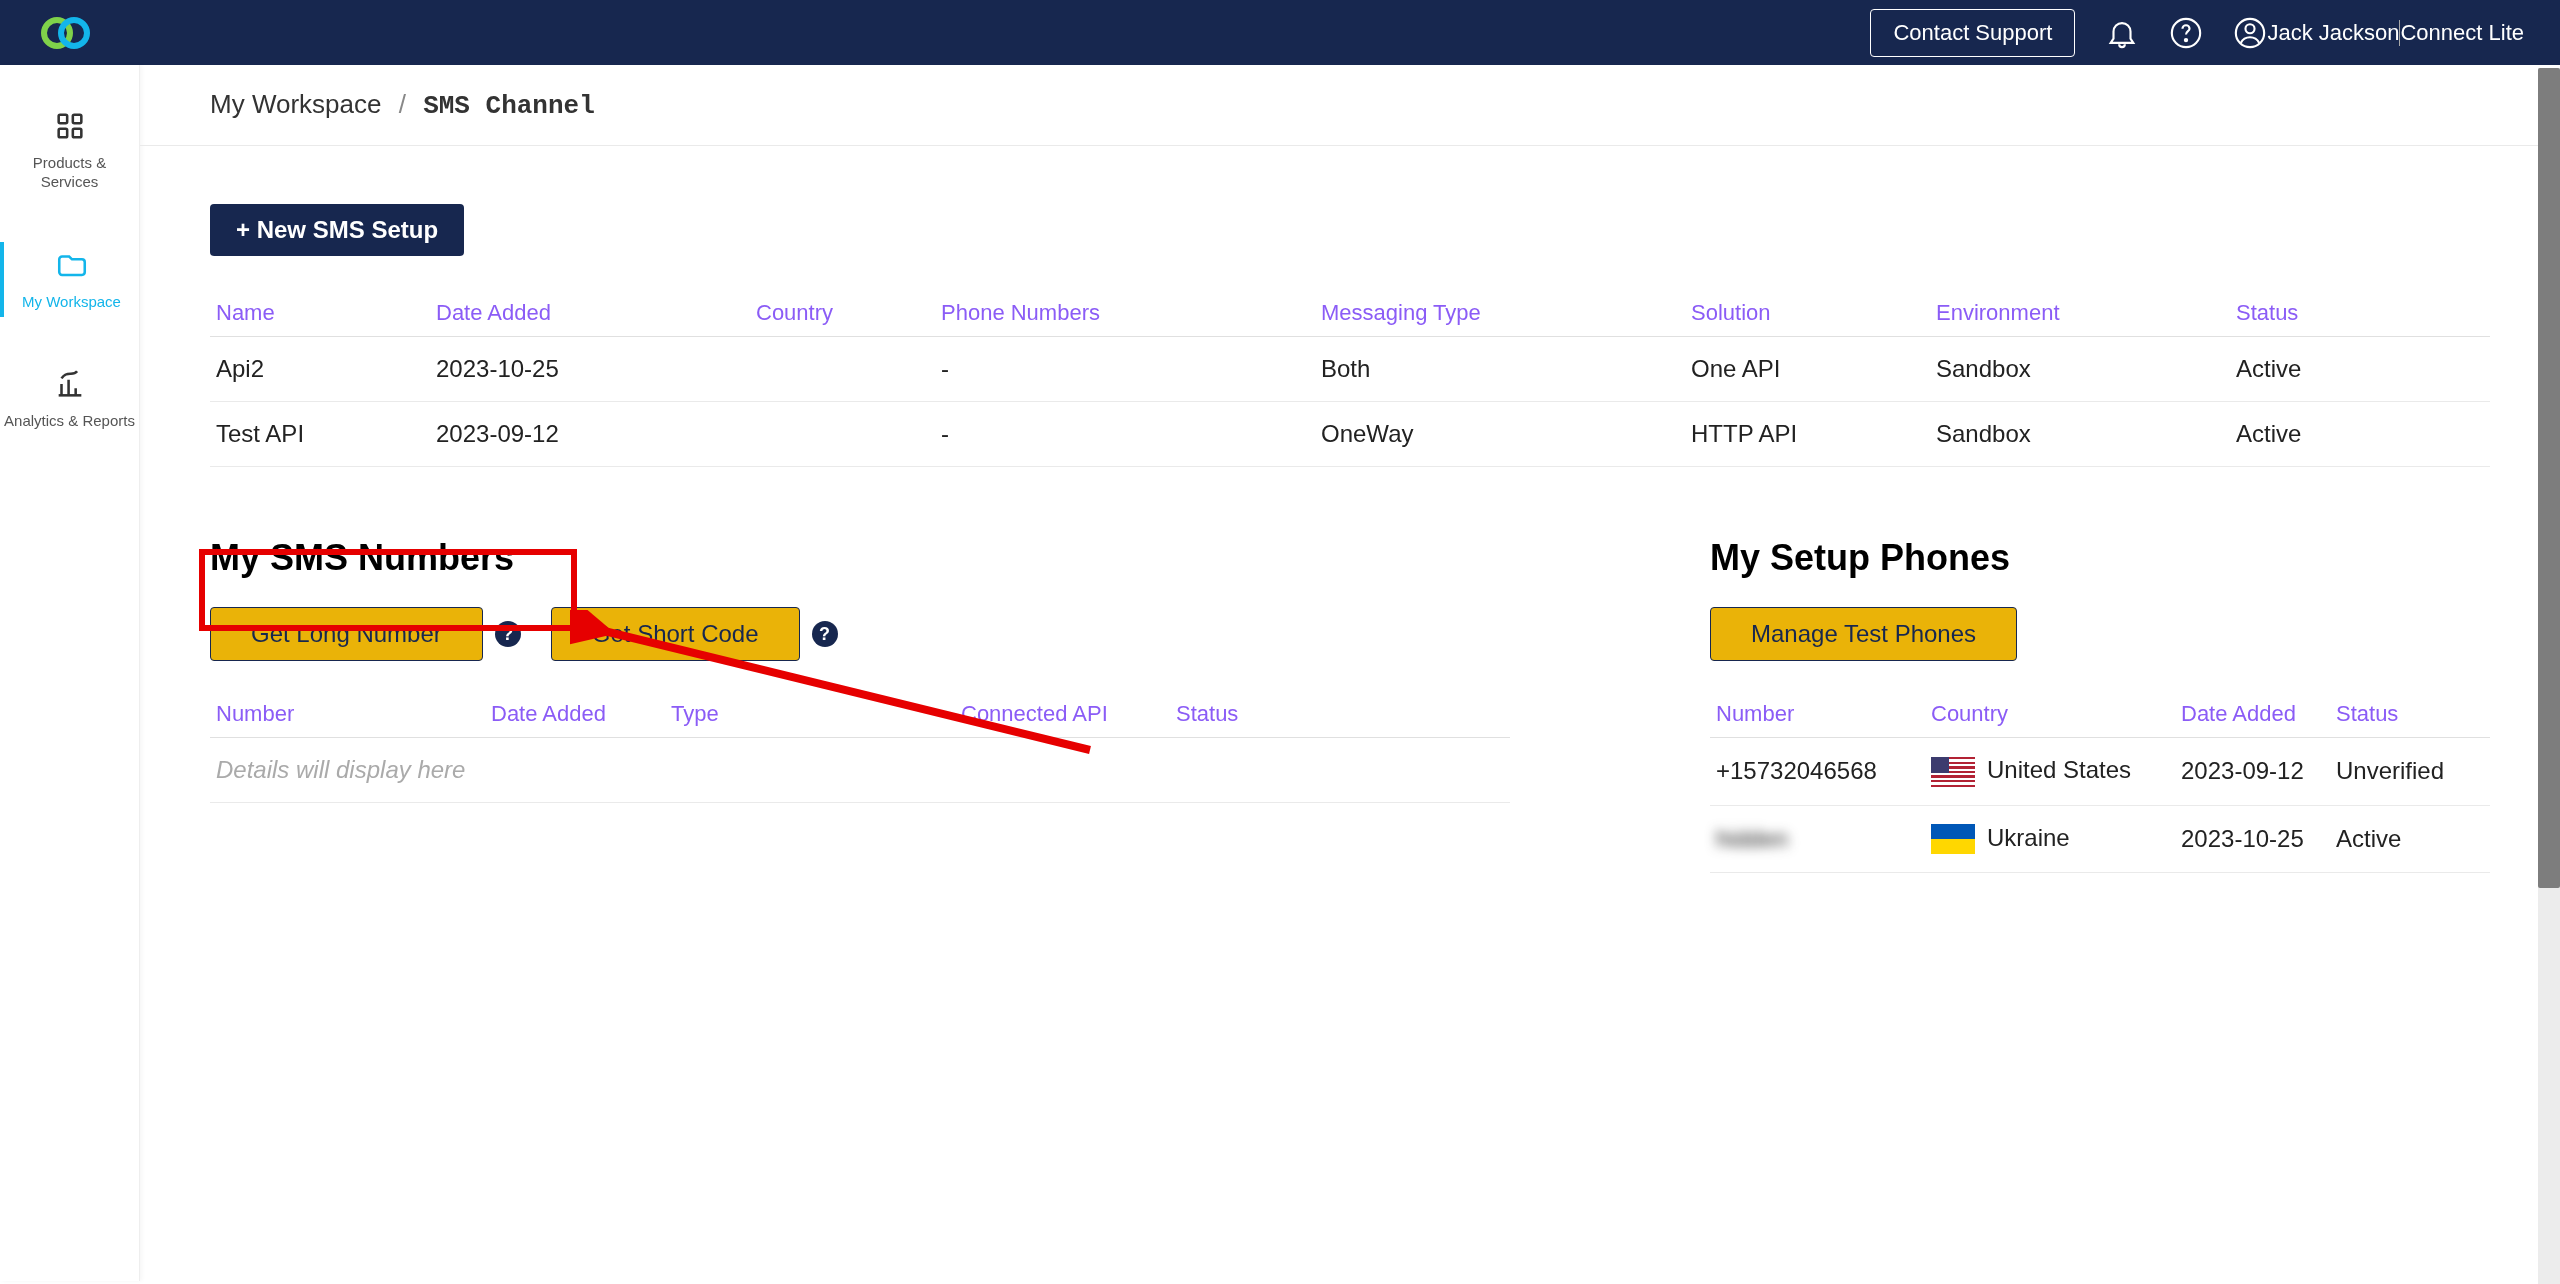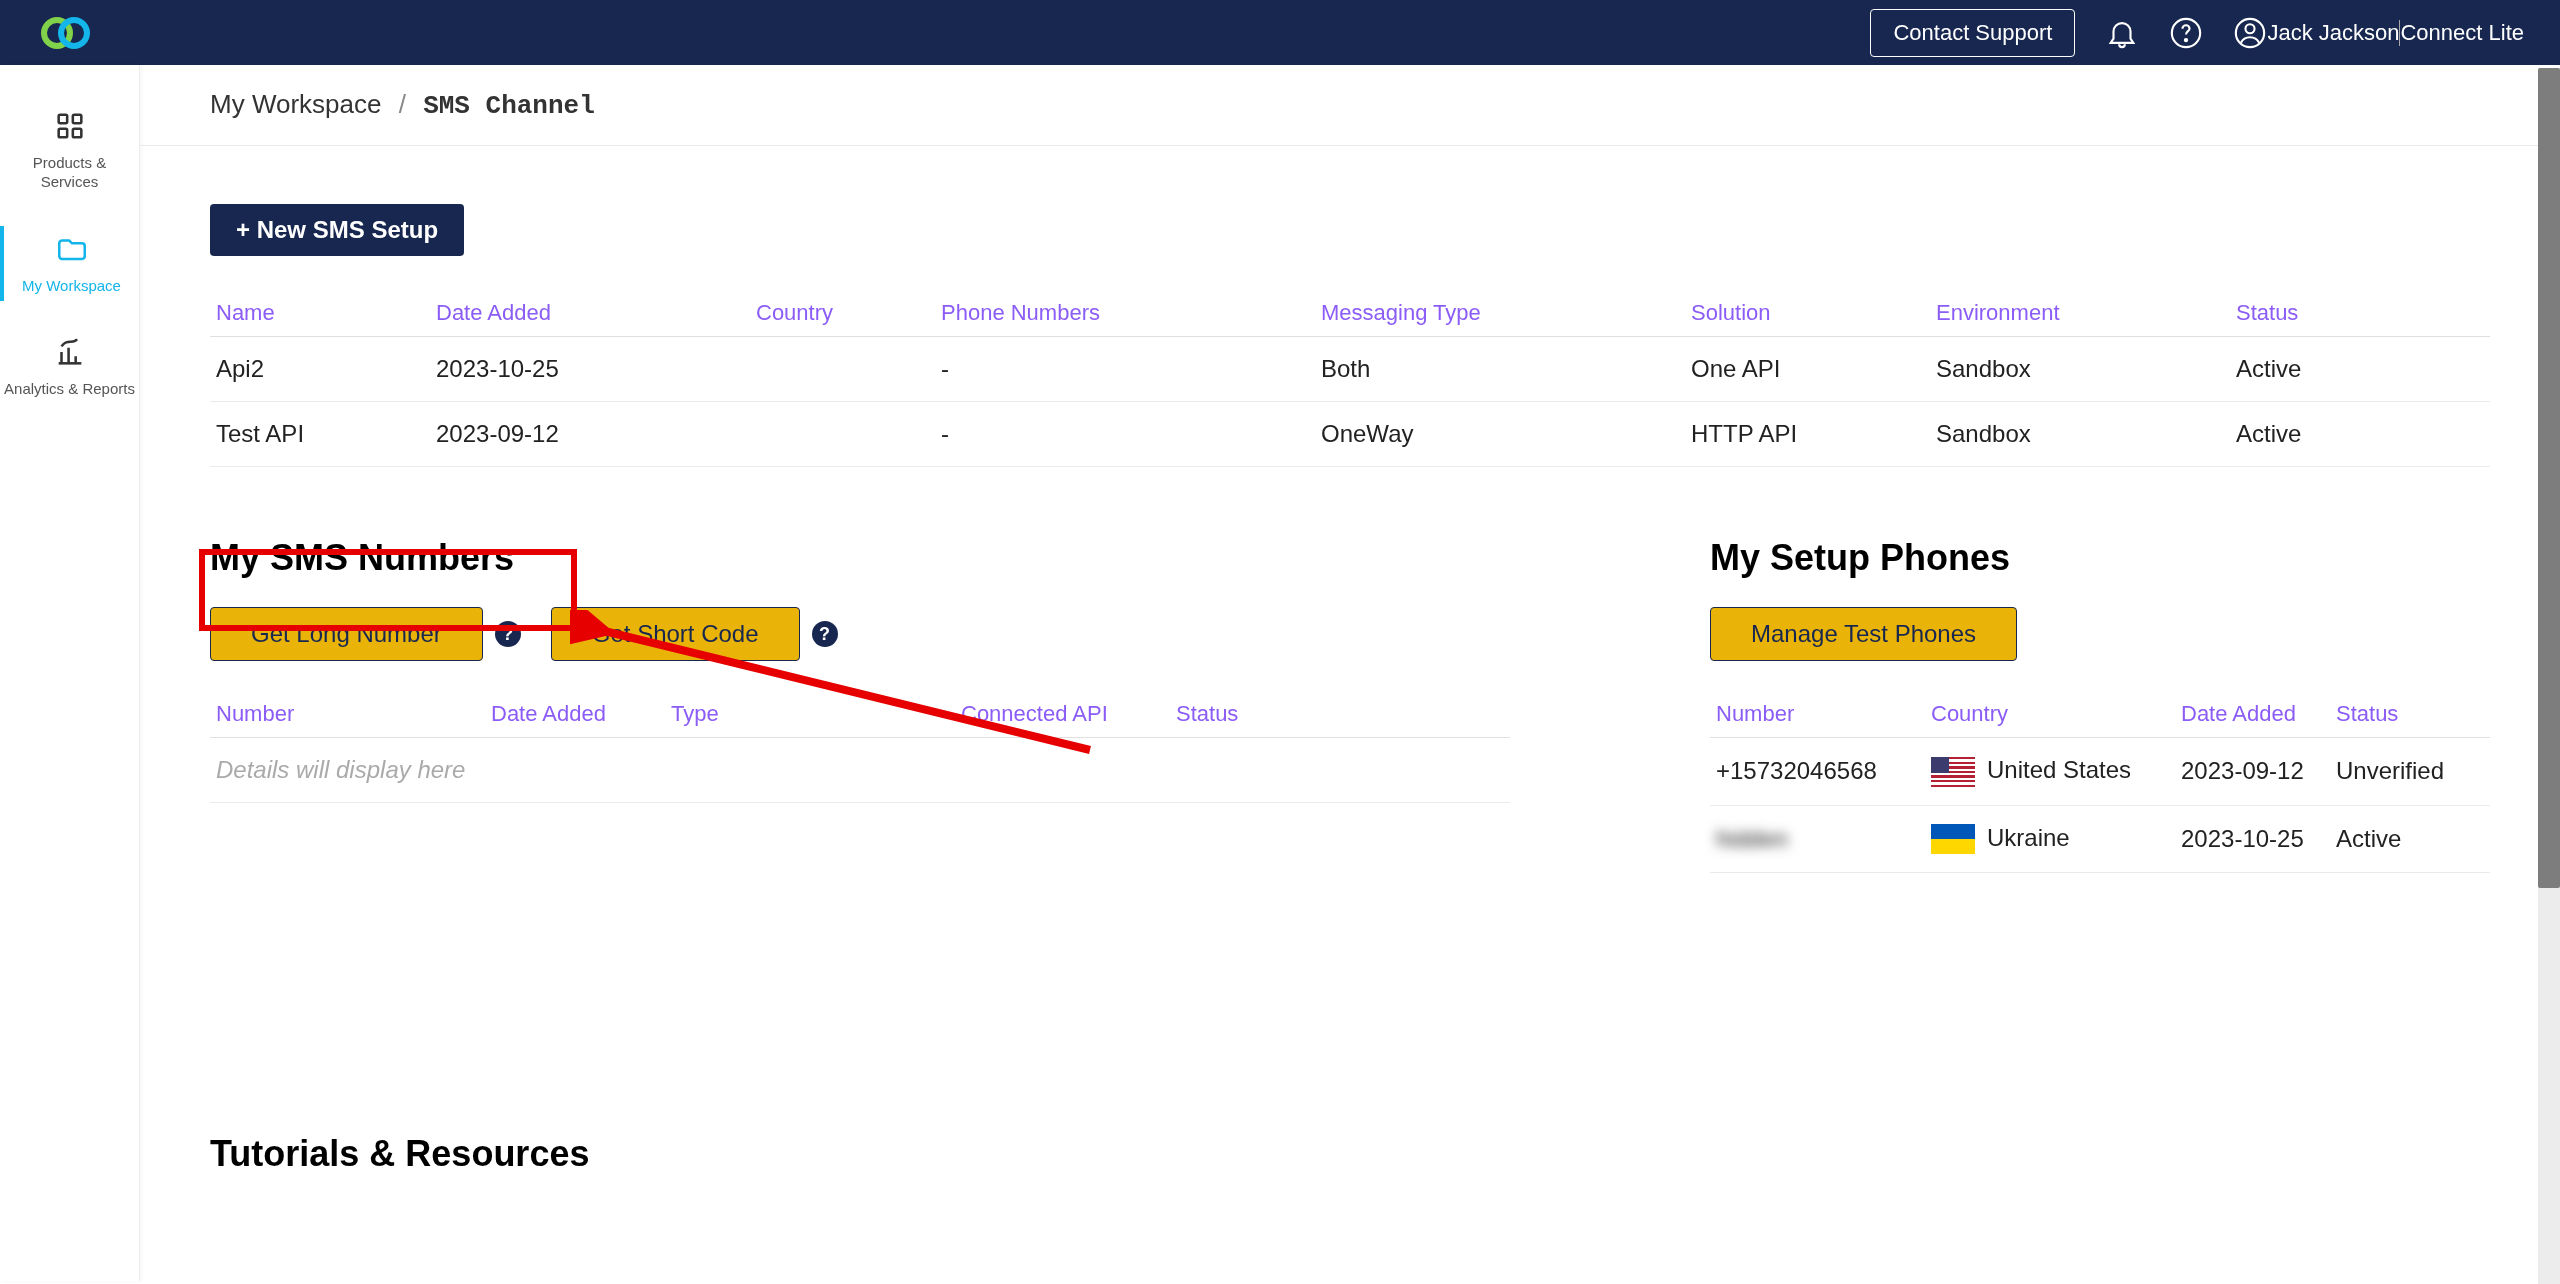--- a/index.html
+++ b/index.html
@@ -44,21 +44,21 @@
   
   .layout { display:flex; height:calc(1284px - 68px); }
   .sidebar {
     width: 140px;
     border-right:1px solid #eee;
     background:#fff;
     display:flex;
     flex-direction:column;
     align-items:center;
     padding-top:38px;
-    gap: 28px;
+    gap: 44px;
     box-shadow: 2px 0 4px rgba(0,0,0,0.04);
   }
   .side-item {
     text-align:center;
     width:100%;
     font-size:15px;
     color:#555;
     cursor:pointer;
     padding:6px 2px;
   }
@@ -369,21 +369,20 @@
                 <td><span class="blur">hidden</span></td>
                 <td><span class="flag-ua"></span><span>Ukraine</span></td>
                 <td>2023-10-25</td>
                 <td>Active</td>
               </tr>
             </tbody>
           </table>
         </div>
       </div>
 
-      <h1 class="section" style="margin-top:260px;">Tutorials &amp; Resources</h1>
     </div>
   </div>
 </div>
 
 <div class="anno-box" style="left:199px; top:549px; width:378px; height:82px;"></div>
 <svg class="anno-arrow" style="left:570px; top:610px;" width="540" height="180">
   <defs>
       <marker id="ah" markerWidth="14" markerHeight="14" refX="2" refY="6" orient="auto">
         <path d="M12,0 L0,6 L12,12 z" fill="#e60000"></path>
       </marker>

